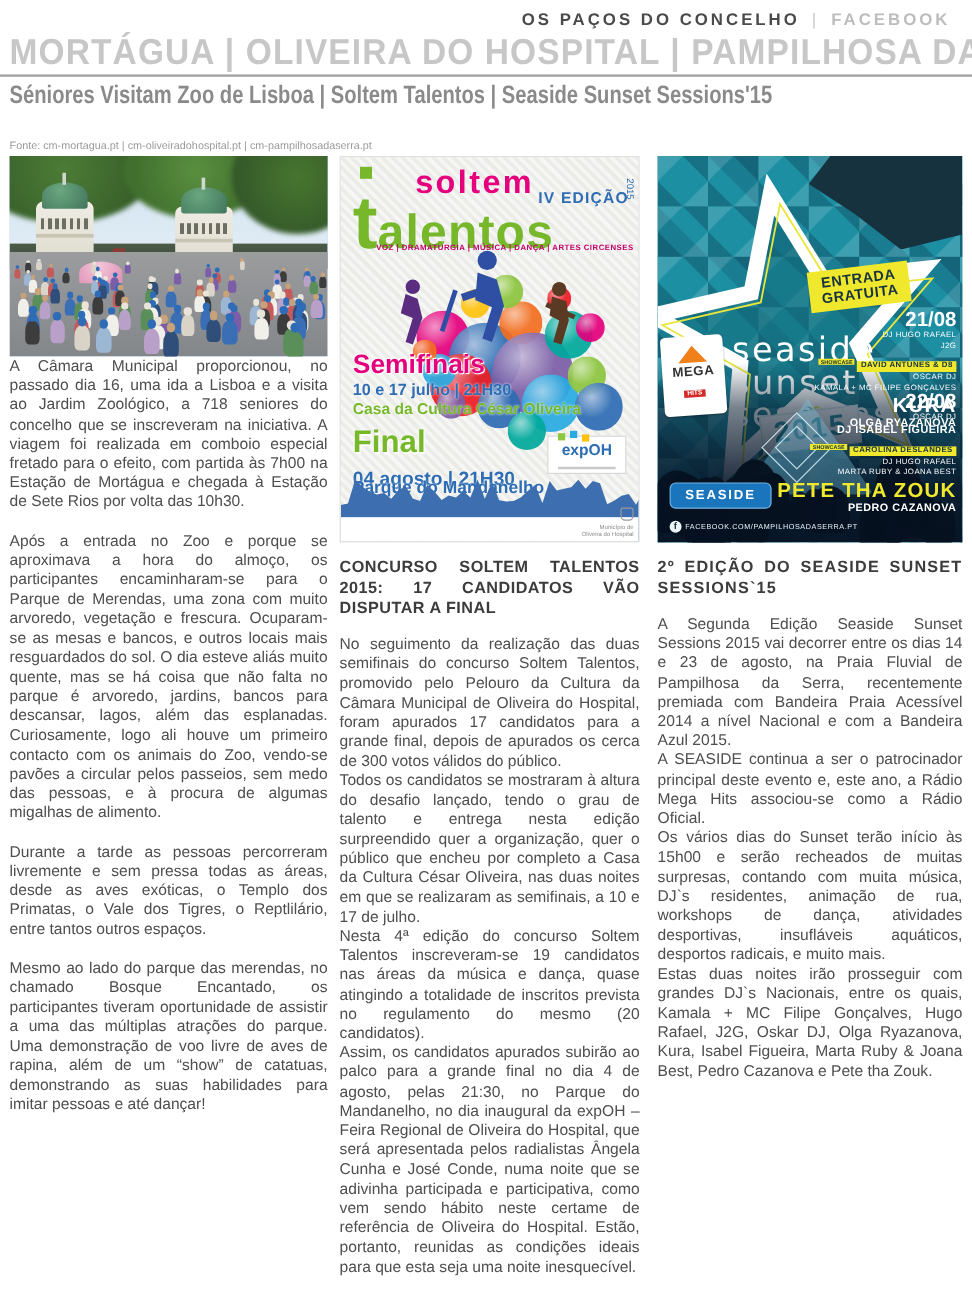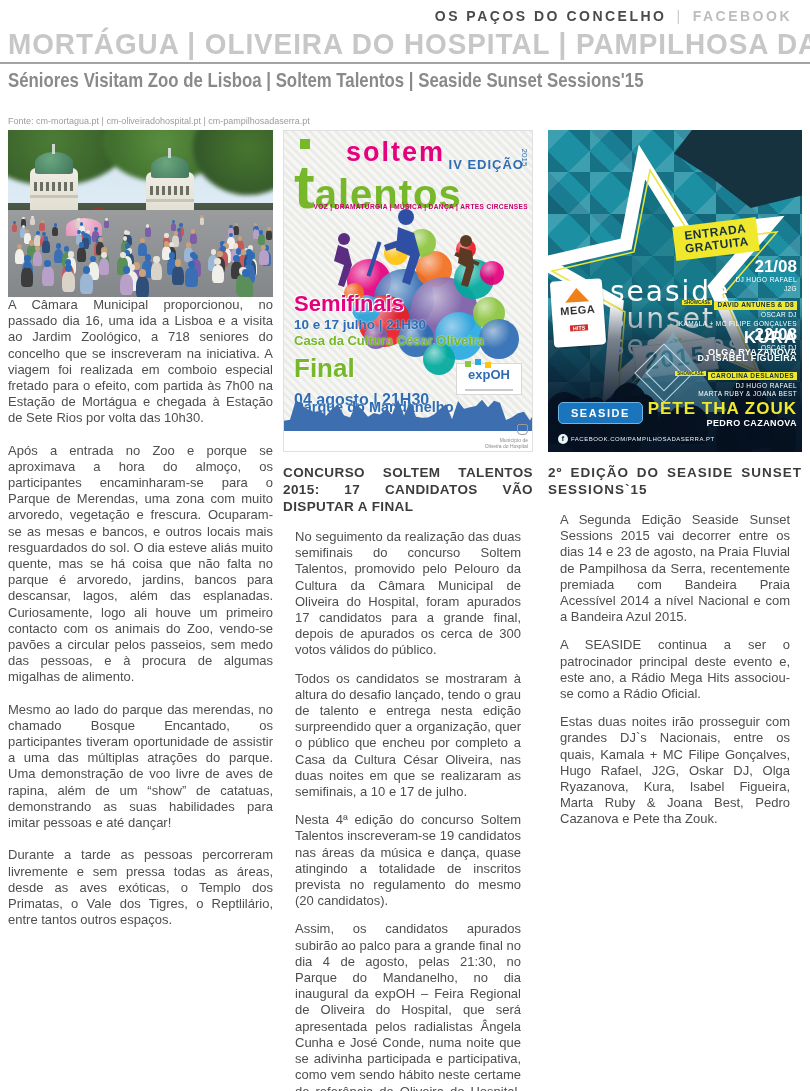--- a/index.html
+++ b/index.html
@@ -32,21 +32,21 @@
   .col-mid{left:283px;width:250px;}
   .col-right{left:548px;width:254px;}
   .article-heading{
     font-weight:bold;color:#3c3c3c;font-size:13.5px;line-height:17px;
     text-align:justify;margin:12px 0 14px 0;
   }
   .ls-wide{letter-spacing:2.6px;}
   .ls-mid{letter-spacing:.4px;}
   .ls-narrow{letter-spacing:1px;}
   .body-copy p{
-    font-size:13px;line-height:16.2px;text-align:justify;margin:12px;color:#4e4e4e;
+    font-size:13px;line-height:16.2px;text-align:justify;margin:0;color:#4e4e4e;
   }
   .body-copy.gapped p{margin:0 0 16px 0;}
 
   
   .zoo-photo{position:relative;width:265px;height:167px;overflow:hidden;background:#b9d2e4;}
   .zoo-sky{position:absolute;inset:0;background:linear-gradient(#cfe2ef,#e3eef6 55%);}
   .zoo-tree{position:absolute;border-radius:50%;filter:blur(2px);}
   .zoo-road{position:absolute;left:0;right:0;bottom:0;height:52%;background:linear-gradient(#9a9c9e,#84878a);}
   .tower{position:absolute;width:48px;height:56px;background:linear-gradient(#efede4,#ddd9cc);border-radius:6px 6px 0 0;}
   .tower .dome{position:absolute;top:-16px;left:5px;width:38px;height:22px;background:radial-gradient(circle at 40% 30%,#6aa77e,#41755d);border-radius:50% 50% 10% 10%;}
@@ -461,22 +461,22 @@
         </div>
         <div class="person" style="left: 90.0243%; top: 76.8073%; width: 10.7485px; height: 17.3364px; background: rgb(240, 239, 233); z-index: 77;">
           <div class="head" style="background: rgb(47, 108, 184);"></div>
         </div>
       </div>
     <div class="umbrella" style="left:58px;top:88px;"></div>
   </div>
   <div class="body-copy gapped">
     <p>A Câmara Municipal proporcionou, no passado dia 16, uma ida a Lisboa e a visita ao Jardim Zoológico, a 718 seniores do concelho que se inscreveram na iniciativa. A viagem foi realizada em comboio especial fretado para o efeito, com partida às 7h00 na Estação de Mortágua e chegada à Estação de Sete Rios por volta das 10h30.</p>
     <p>Após a entrada no Zoo e porque se aproximava a hora do almoço, os participantes encaminharam-se para o Parque de Merendas, uma zona com muito arvoredo, vegetação e frescura. Ocuparam-se as mesas e bancos, e outros locais mais resguardados do sol. O dia esteve aliás muito quente, mas se há coisa que não falta no parque é arvoredo, jardins, bancos para descansar, lagos, além das esplanadas. Curiosamente, logo ali houve um primeiro contacto com os animais do Zoo, vendo-se pavões a circular pelos passeios, sem medo das pessoas, e à procura de algumas migalhas de alimento.</p>
+    <p>Durante a tarde as pessoas percorreram livremente e sem pressa todas as áreas, desde as aves exóticas, o Templo dos Primatas, o Vale dos Tigres, o Reptlilário, entre tantos outros espaços.</p>
     <p>Mesmo ao lado do parque das merendas, no chamado Bosque Encantado, os participantes tiveram oportunidade de assistir a uma das múltiplas atrações do parque. Uma demonstração de voo livre de aves de rapina, além de um “show” de catatuas, demonstrando as suas habilidades para imitar pessoas e até dançar!</p>
-    <p>Durante a tarde as pessoas percorreram livremente e sem pressa todas as áreas, desde as aves exóticas, o Templo dos Primatas, o Vale dos Tigres, o Reptlilário, entre tantos outros espaços.</p>
   </div>
 </div>
 
 <div class="col col-mid">
   <div class="soltem-poster">
     <div class="soltem-logo">
       <span class="soltem-dot"></span>
       <span class="soltem-word1">soltem</span>
       <span class="soltem-word2">talentos</span>
       <span class="soltem-edition">IV EDIÇÃO</span>
@@ -630,15 +630,16 @@
     </div>
     <div class="seaside-btn">SEASIDE</div>
     <div class="fb-line">
       <span class="fb-icon">f</span><span>FACEBOOK.COM/PAMPILHOSADASERRA.PT</span>
     </div>
   </div>
   <div class="article-heading ls-narrow">2º EDIÇÃO DO SEASIDE SUNSET SESSIONS`15</div>
   <div class="body-copy">
     <p>A Segunda Edição Seaside Sunset Sessions 2015 vai decorrer entre os dias 14 e 23 de agosto, na Praia Fluvial de Pampilhosa da Serra, recentemente premiada com Bandeira Praia Acessível 2014 a nível Nacional e com a Bandeira Azul 2015.</p>
     <p>A SEASIDE continua a ser o patrocinador principal deste evento e, este ano, a Rádio Mega Hits associou-se como a Rádio Oficial.</p>
+    <p>Os vários dias do Sunset terão início às 15h00 e serão recheados de muitas surpresas, contando com muita música, DJ`s residentes, animação de rua, workshops de dança, atividades desportivas, insufláveis aquáticos, desportos radicais, e muito mais.</p>
     <p>Estas duas noites irão prosseguir com grandes DJ`s Nacionais, entre os quais, Kamala + MC Filipe Gonçalves, Hugo Rafael, J2G, Oskar DJ, Olga Ryazanova, Kura, Isabel Figueira, Marta Ruby &amp; Joana Best, Pedro Cazanova e Pete tha Zouk.</p>
   </div>
 </div>
 
 </body></html>

